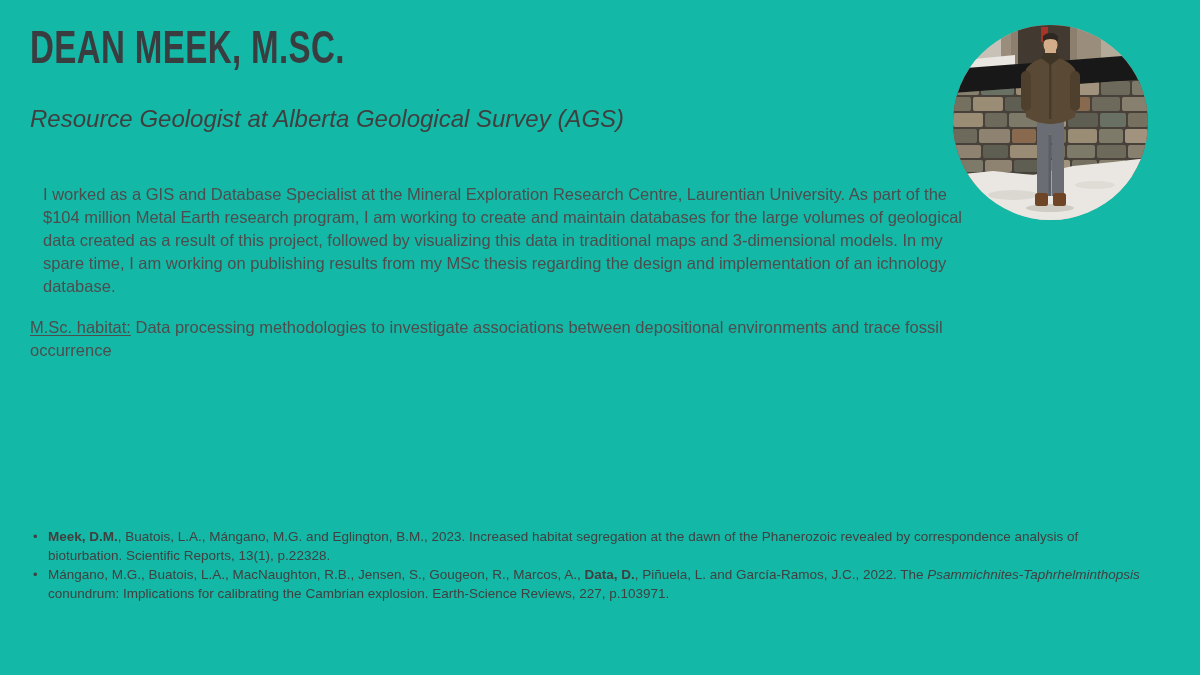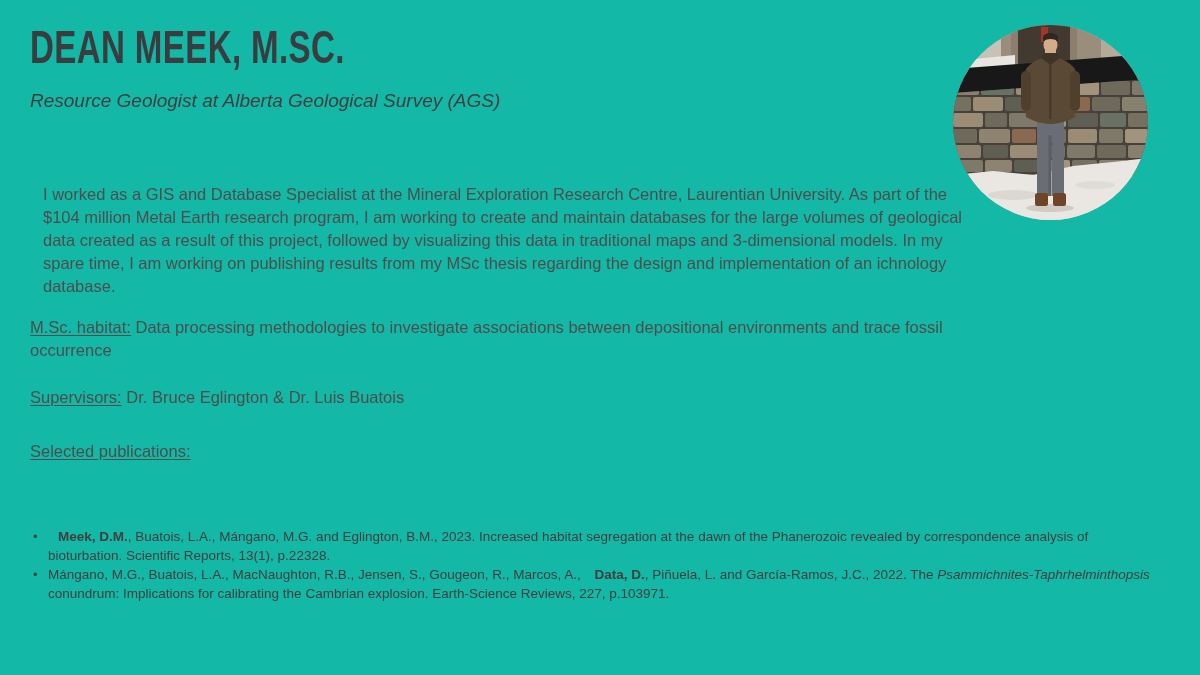--- a/index.html
+++ b/index.html
@@ -6,41 +6,41 @@
   .slide{
     position:relative;width:1200px;height:675px;background:#14b8a6;
     font-family:Liberation Sans, sans-serif;color:#4a4a4a;overflow:hidden;
   }
   .page-title{
     position:absolute;left:30px;top:22px;margin:0;
     font-size:46px;font-weight:700;color:#3a3d40;line-height:1.1;white-space:nowrap;
   }
   .title-inner{display:inline-block;transform:scaleX(0.72);transform-origin:0 50%;letter-spacing:0.5px;}
   .subtitle{
-    position:absolute;left:30px;top:90px;font-style:italic;font-size:19px;color:#3f3f3f;
+    position:absolute;left:30px;top:105px;font-style:italic;font-size:24px;color:#3f3f3f;
   }
   .bio{
     position:absolute;left:30px;top:170px;width:925px;margin:13px;
     font-size:16.5px;line-height:23px;color:#4d4d4d;
   }
   .line{
     position:absolute;left:30px;width:925px;margin:0;
     font-size:16.5px;line-height:23px;color:#4d4d4d;
   }
   .thesis-line{top:316px;}
   .supervisors-line{top:386px;}
   .pub-heading{top:440px;}
   .u{text-decoration:underline;text-underline-offset:2px;}
   .pubs{
     position:absolute;left:30px;top:527px;width:1122px;margin:0;padding:0;list-style:none;
     font-size:13.5px;line-height:19px;color:#404040;
   }
   .pubs li{position:relative;padding-left:18px;}
   .pubs li::before{content:"\2022";position:absolute;left:3px;top:0;font-size:13px;color:#404040;}
-  .b{font-weight:700;margin-left:10px;}
+  .b{font-weight:700;}
   .i{font-style:italic;}
   .photo{position:absolute;left:953px;top:25px;width:195px;height:195px;}
 </style>
 </head>
 <body>
 
 <div class="slide">
 
   <h1 class="page-title"><span class="title-inner">DEAN MEEK, M.SC.</span></h1>
 
@@ -145,27 +145,20 @@
     </svg>
   </div>
 
   <p class="bio">I worked as a GIS and Database Specialist at the Mineral Exploration Research Centre, Laurentian University.  As part of the $104 million Metal Earth research program, I am working to create and maintain databases for the large volumes of geological data created as a result of this project, followed by visualizing this data in traditional maps and 3-dimensional models.  In my spare time, I am working on publishing results from my MSc thesis regarding the design and implementation of an ichnology database.</p>
 
   <p class="line thesis-line">
     <span class="u">M.Sc. habitat:</span>
     <span>Data processing methodologies to investigate associations between depositional environments and trace fossil occurrence</span>
   </p>
 
-  <p class="line supervisors-line">
-    <span class="u">Supervisors:</span>
-    <span>Dr. Bruce Eglington &amp; Dr. Luis Buatois</span>
-  </p>
 
-  <p class="line pub-heading">
-    <span class="u">Selected publications:</span>
-  </p>
 
   <ul class="pubs">
       <li><span class="b">Meek, D.M.</span><span>, Buatois, L.A., Mángano, M.G. and Eglington, B.M., 2023. Increased habitat segregation at the dawn of the Phanerozoic revealed by correspondence analysis of bioturbation. Scientific Reports, 13(1), p.22328.</span></li>
       <li><span>Mángano, M.G., Buatois, L.A., MacNaughton, R.B., Jensen, S., Gougeon, R., Marcos, A., </span><span class="b">Data, D.</span><span>, Piñuela, L. and García-Ramos, J.C., 2022. The </span><span class="i">Psammichnites-Taphrhelminthopsis</span><span> conundrum: Implications for calibrating the Cambrian explosion. Earth-Science Reviews, 227, p.103971.</span></li>
     </ul>
 
 </div>
 
 </body></html>

